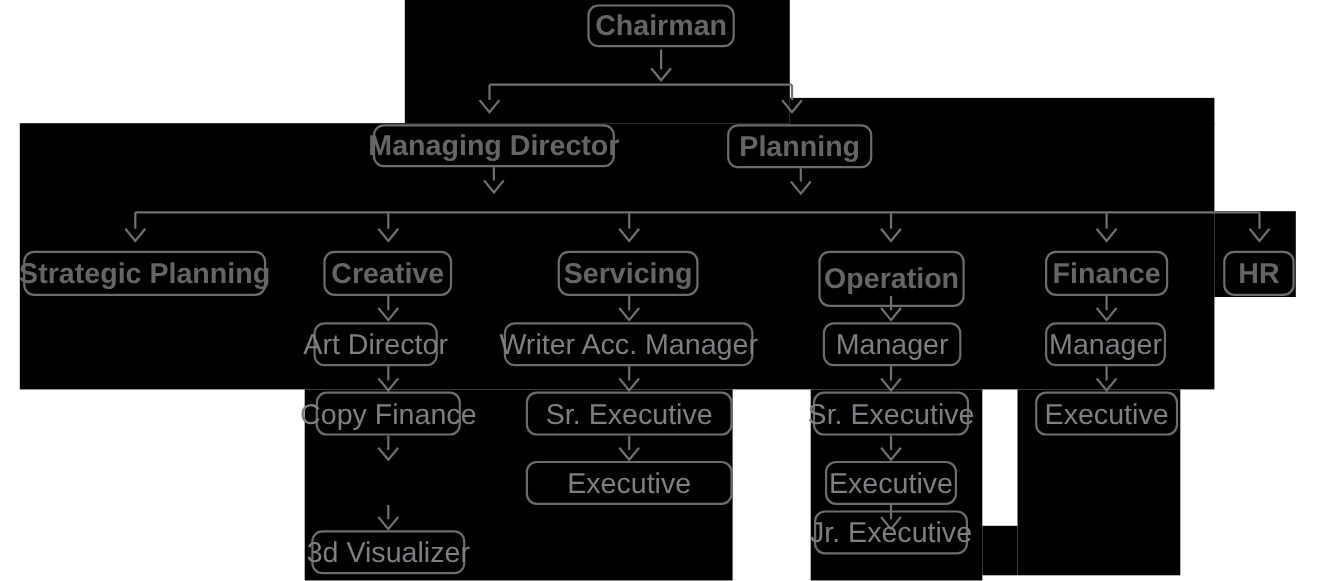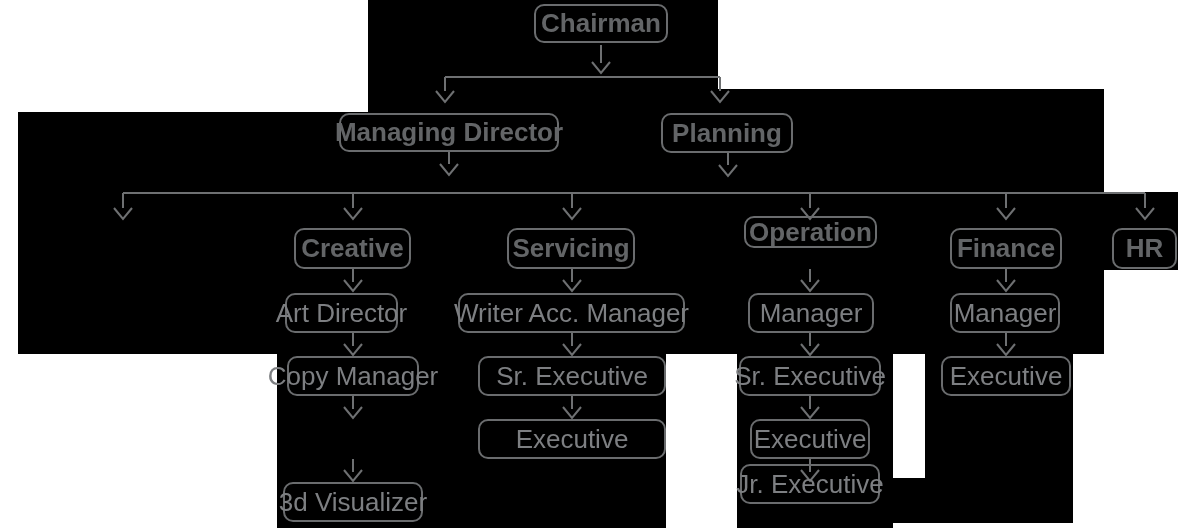--- a/index.html
+++ b/index.html
@@ -61,28 +61,29 @@
     <path d="M810,396 V409 M801,407 L810,418 L819,407"></path>
     <path d="M810,459 V472 M801,470 L810,481 L819,470"></path>
     <path d="M1006,269 V282 M997,280 L1006,291 L1015,280"></path>
     <path d="M1006,333 V346 M997,344 L1006,355 L1015,344"></path>
   </svg>
 
   <div class="node bold" style="left:534px;top:4px;width:134px;height:39px">Chairman</div>
   <div class="node bold" style="left:339px;top:113px;width:220px;height:39px">Managing Director</div>
   <div class="node bold" style="left:661px;top:113px;width:132px;height:40px">Planning</div>
 
+  <div class="node bold" style="left:21px;top:228px;width:221px;height:41px">Strategic Planning</div>
   <div class="node bold" style="left:294px;top:228px;width:117px;height:41px">Creative</div>
   <div class="node bold" style="left:507px;top:228px;width:128px;height:41px">Servicing</div>
-  <div class="node bold" style="left:744px;top:216px;width:133px;height:32px">Operation</div>
+  <div class="node bold" style="left:744px;top:228px;width:133px;height:51px">Operation</div>
   <div class="node bold" style="left:950px;top:228px;width:112px;height:41px">Finance</div>
   <div class="node bold" style="left:1112px;top:228px;width:65px;height:41px">HR</div>
 
   <div class="node" style="left:285px;top:293px;width:113px;height:40px">Art Director</div>
-  <div class="node" style="left:287px;top:356px;width:132px;height:40px">Copy Manager</div>
+  <div class="node" style="left:287px;top:356px;width:132px;height:40px">Copy Finance</div>
   <div class="node" style="left:283px;top:482px;width:140px;height:40px">3d Visualizer</div>
 
   <div class="node" style="left:458px;top:293px;width:227px;height:40px">Writer Acc. Manager</div>
   <div class="node" style="left:478px;top:356px;width:188px;height:40px">Sr. Executive</div>
   <div class="node" style="left:478px;top:419px;width:188px;height:40px">Executive</div>
 
   <div class="node" style="left:748px;top:293px;width:126px;height:40px">Manager</div>
   <div class="node" style="left:739px;top:356px;width:142px;height:40px">Sr. Executive</div>
   <div class="node" style="left:750px;top:419px;width:120px;height:40px">Executive</div>
   <div class="node" style="left:740px;top:464px;width:140px;height:40px">Jr. Executive</div>

